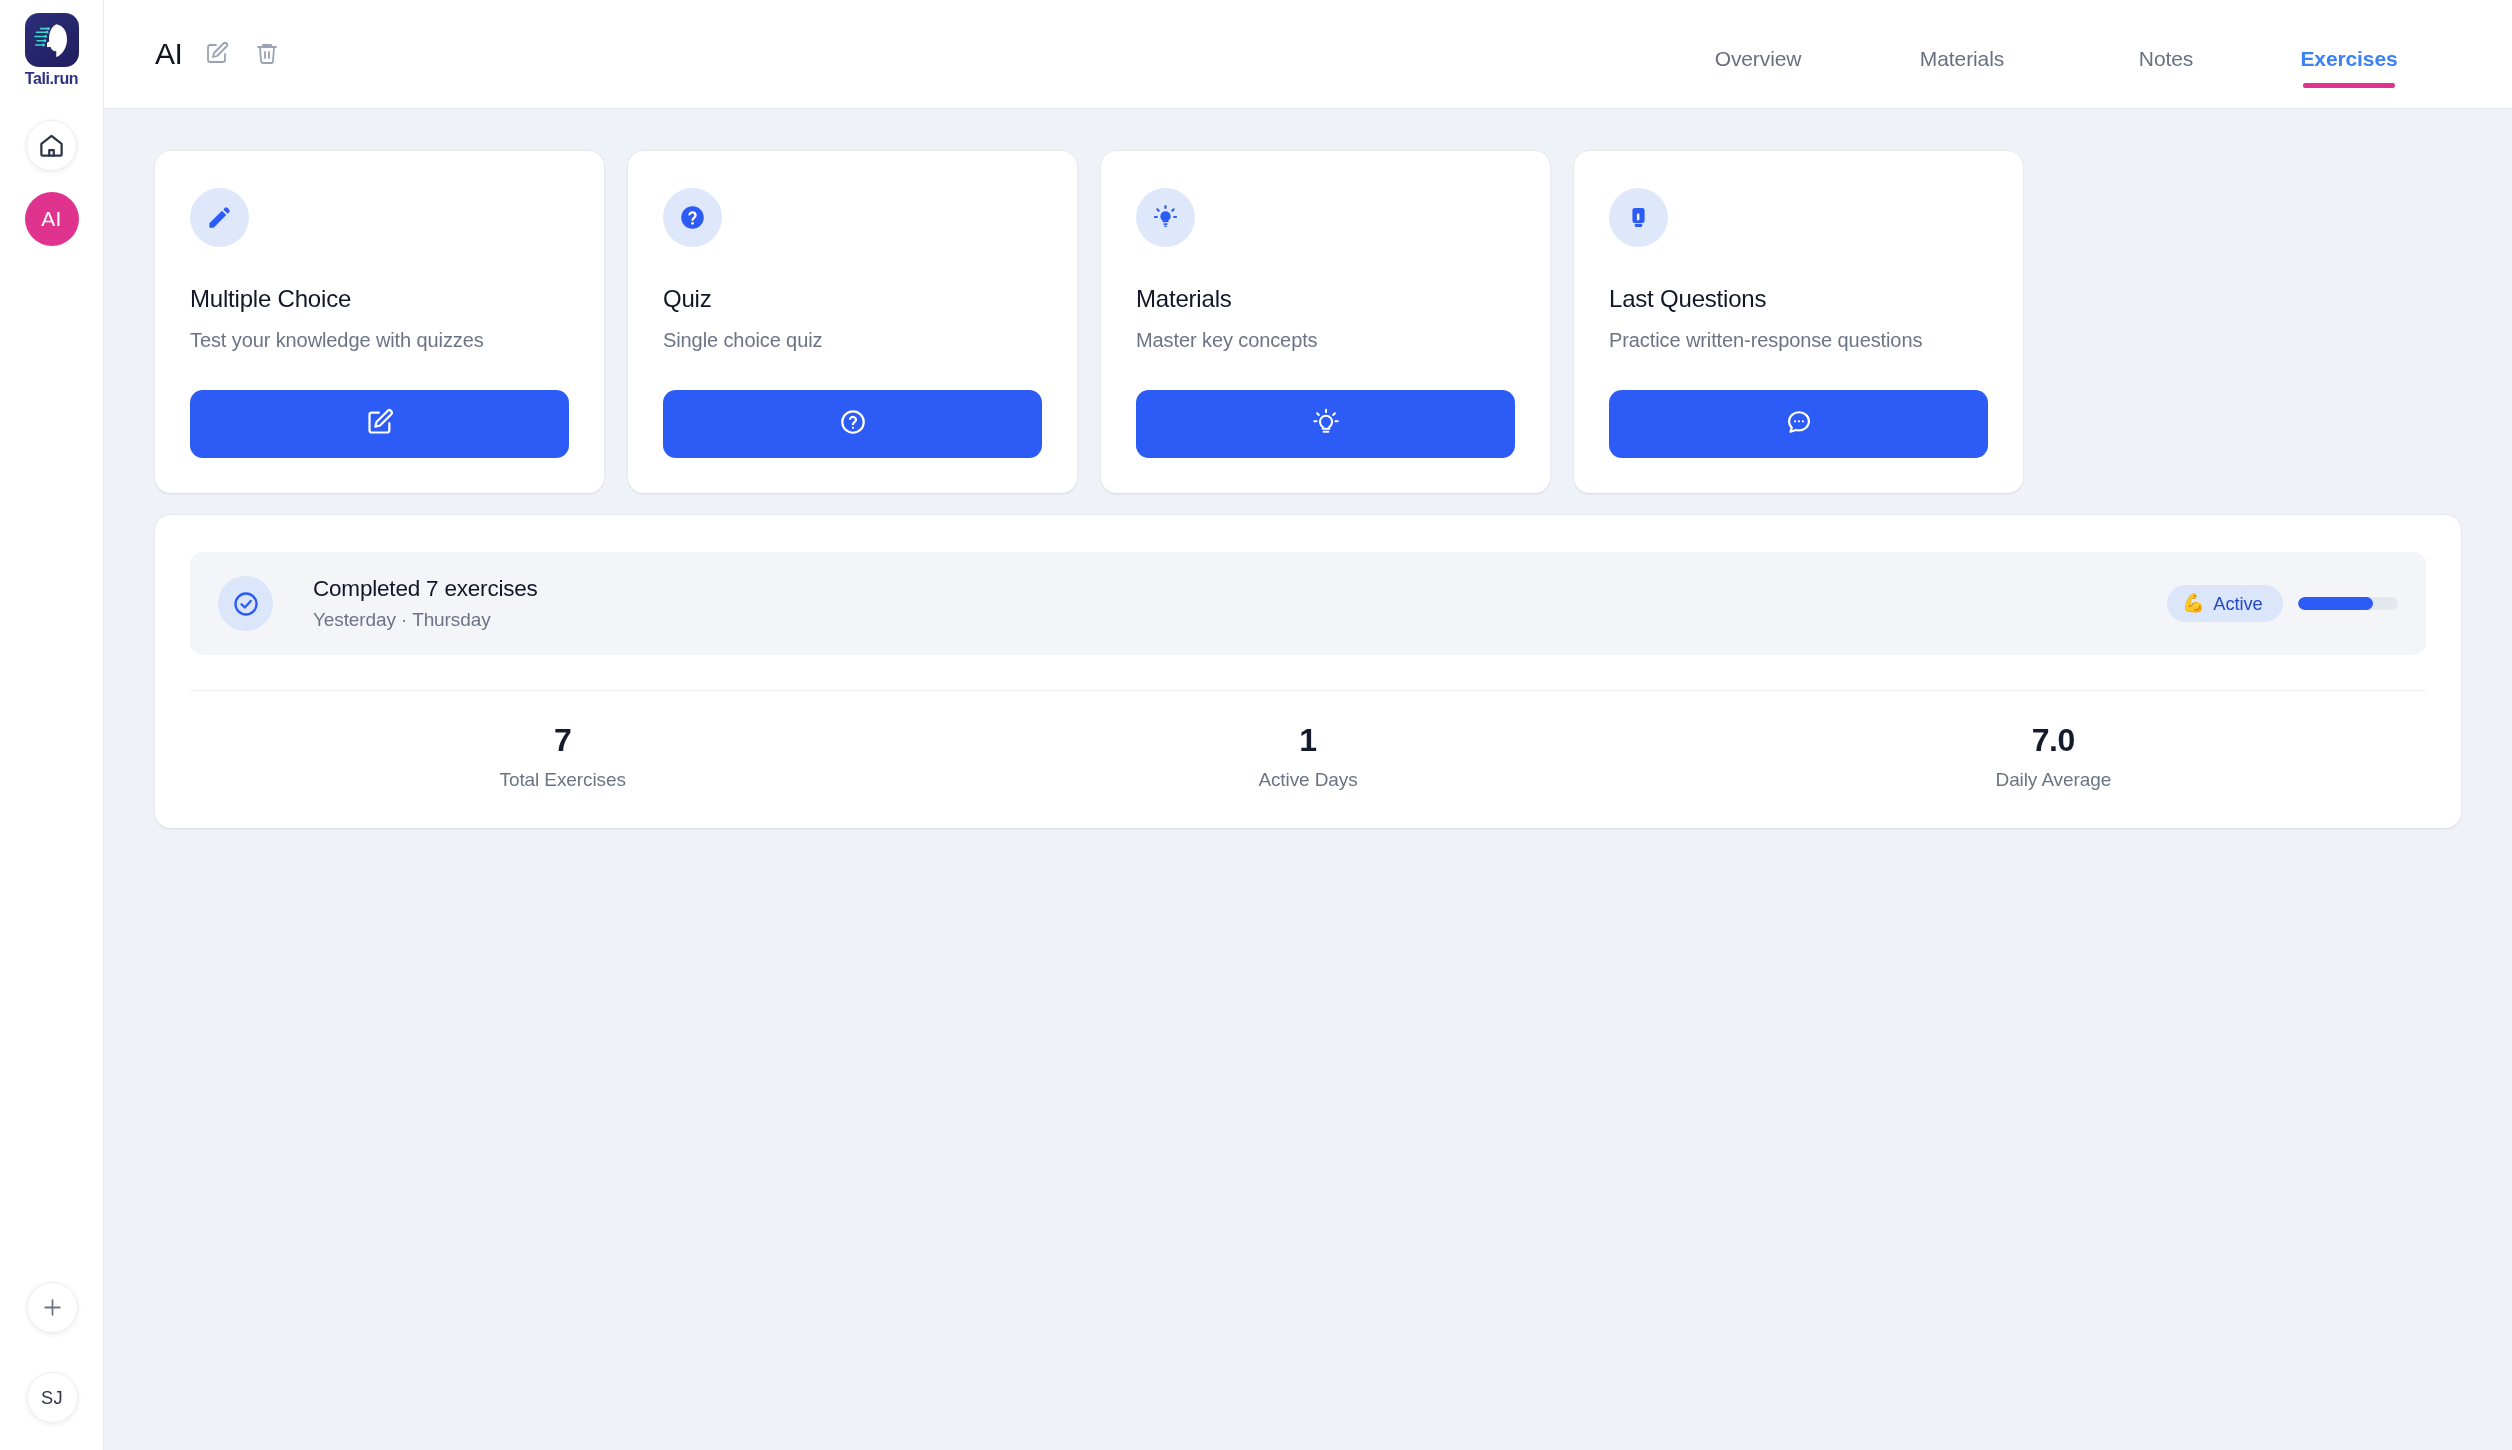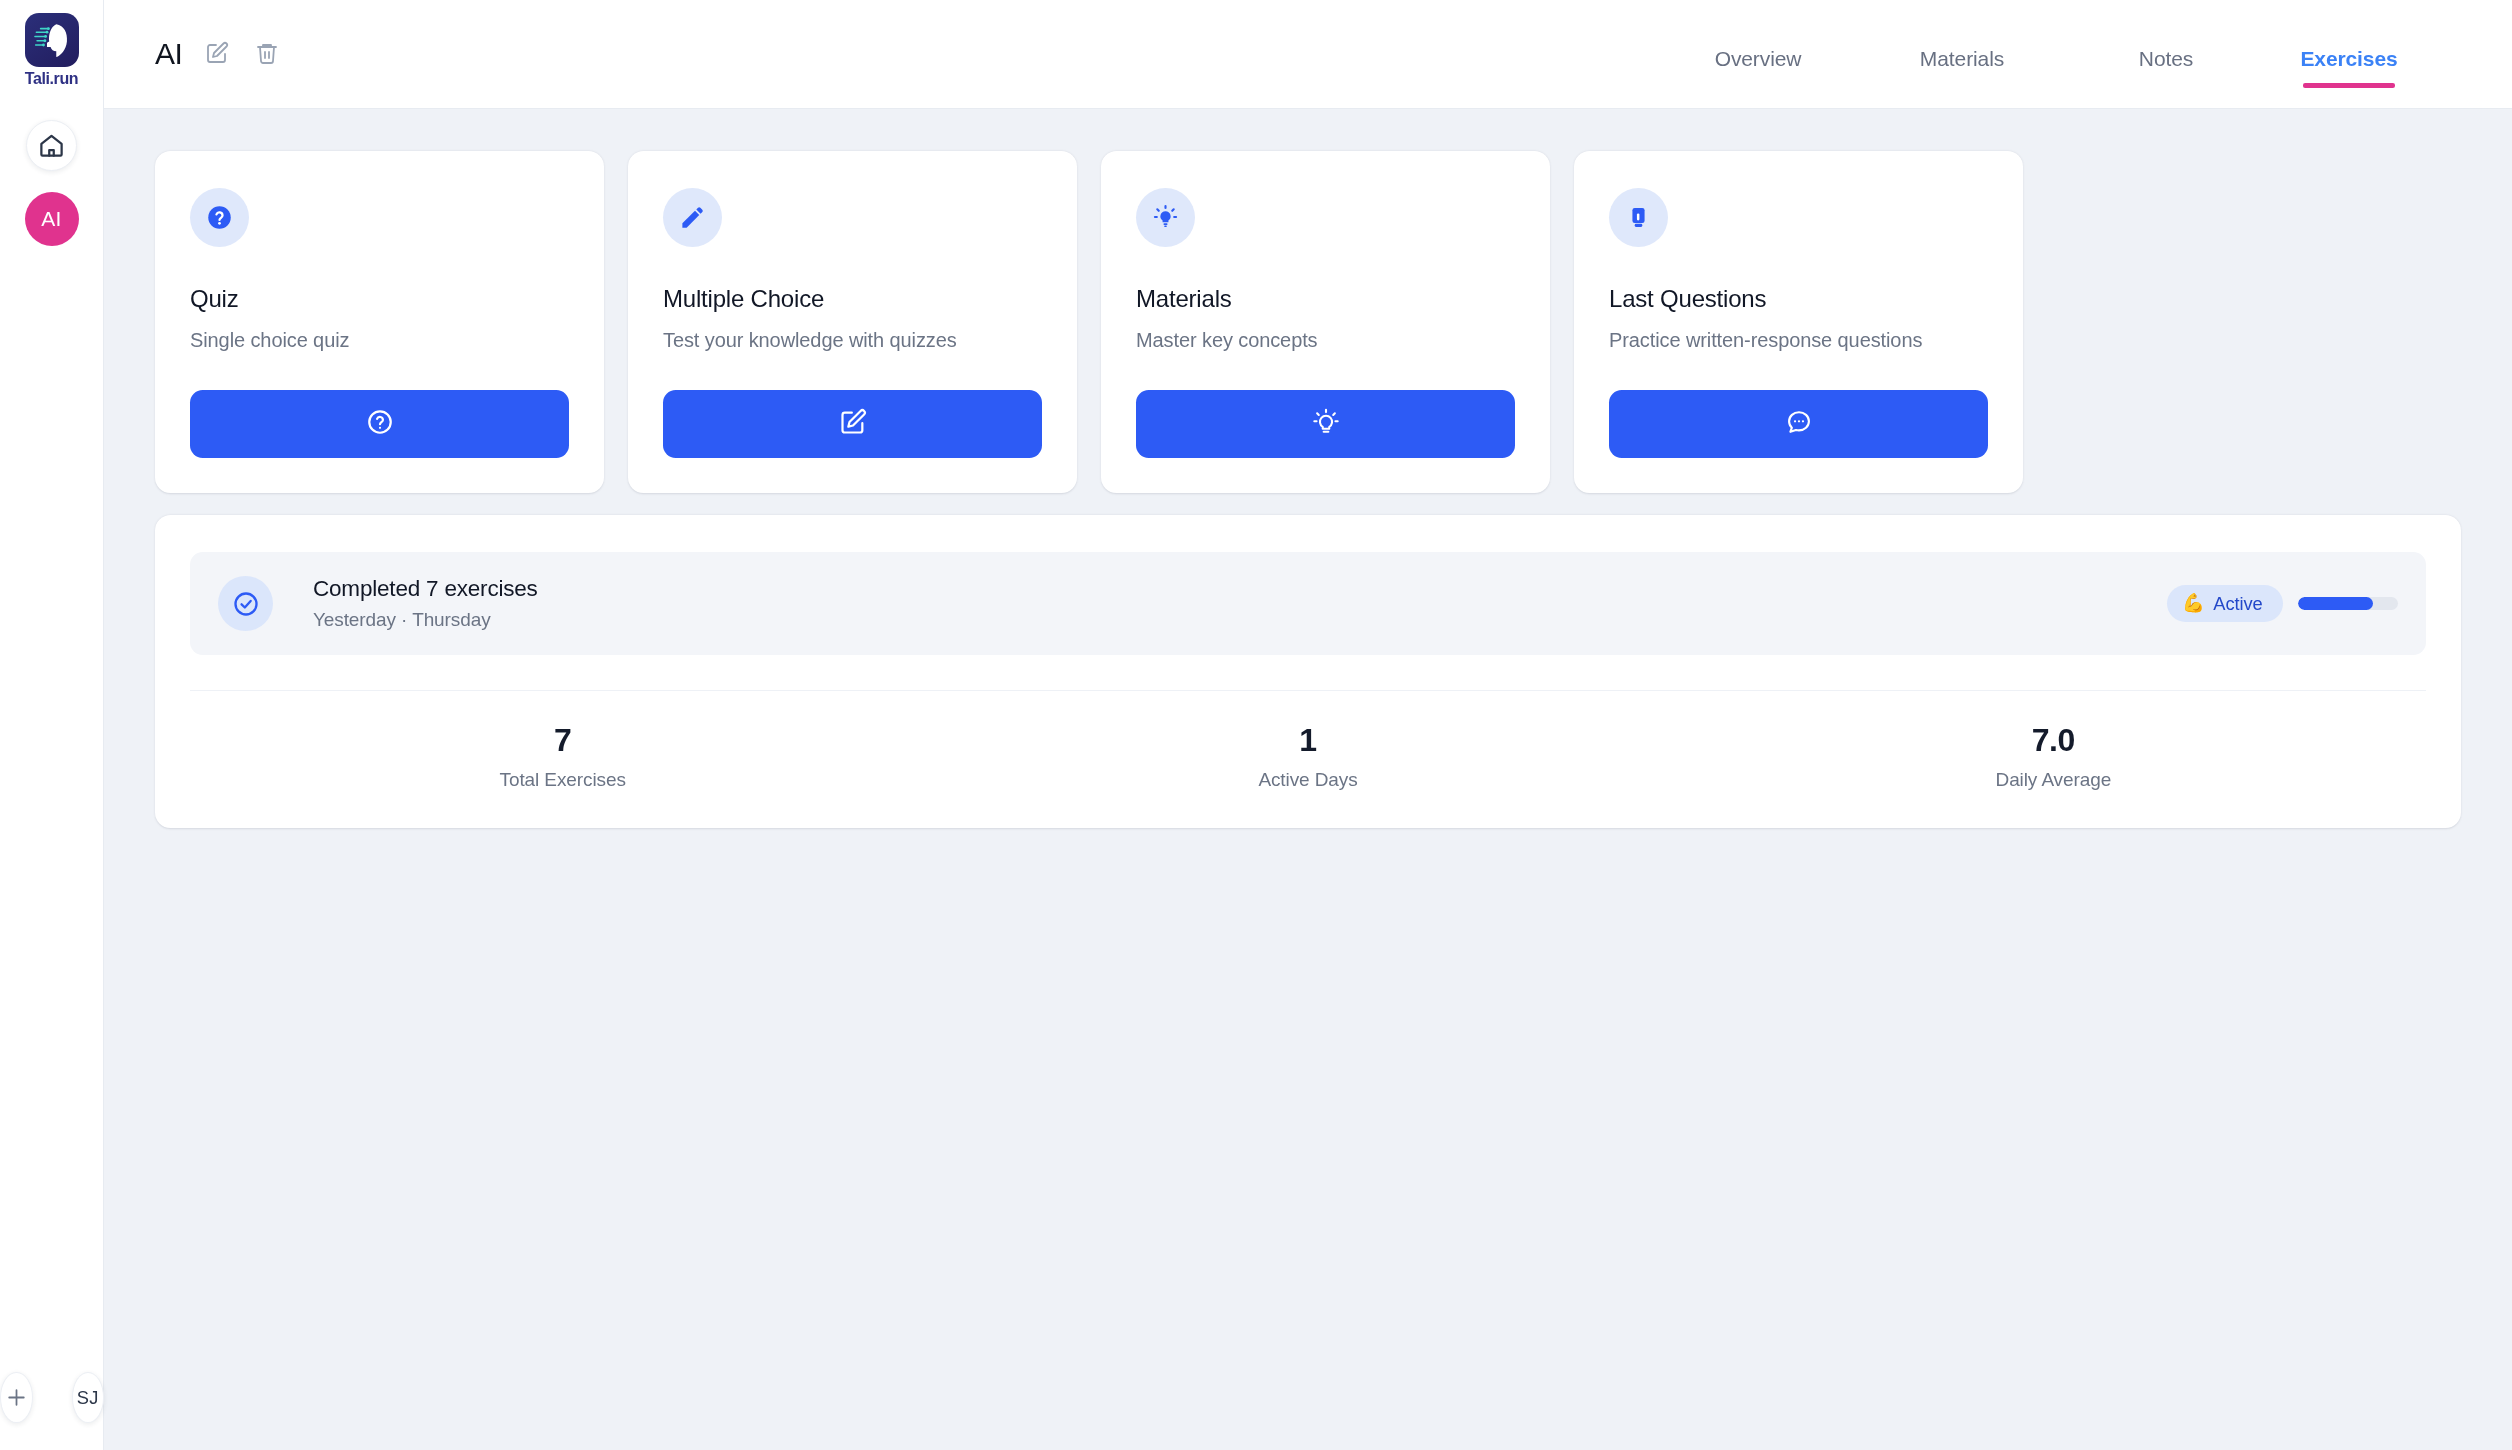--- a/index.html
+++ b/index.html
@@ -94,20 +94,21 @@
     cursor: pointer;
     letter-spacing: 0.4px;
   }
 
   .side-icons-bottom {
     position: absolute;
     bottom: 27px;
     left: 0;
     width: 104px;
     display: flex;
+    flex-direction: column;
     align-items: center;
     gap: 39px;
   }
   .avatar-chip {
     width: 51px;
     height: 51px;
     border-radius: 50%;
     background: #ffffff;
     border: 0.7px solid #eceff4;
     box-shadow: 0 1.4px 5px rgba(30,41,59,0.09);
@@ -445,53 +446,53 @@
         <div class="tab active">Exercises</div>
       </nav>
     </header>
 
     <main class="content">
 
       <section class="cards-row">
 
         <article class="ex-card">
           <div class="ex-icon-circle">
+            <svg width="27" height="27" viewBox="0 0 24 24" fill="#2d5bf5">
+              <path d="M3 17.2V21h3.8L18 9.8 14.2 6 3 17.2Z"></path>
+              <path d="M20.7 7.1a1.5 1.5 0 0 0 0-2.1l-1.7-1.7a1.5 1.5 0 0 0-2.1 0l-1.5 1.5 3.8 3.8 1.5-1.5Z"></path>
+            </svg>
+          </div>
+          <h3 class="ex-title">Multiple Choice</h3>
+          <p class="ex-sub">Test your knowledge with quizzes</p>
+          <button class="ex-action">
+            <span>
+              <svg width="28" height="28" viewBox="0 0 24 24" fill="none" stroke="#ffffff" stroke-width="1.9" stroke-linecap="round" stroke-linejoin="round">
+                <path d="M11 4H5a2 2 0 0 0-2 2v13a2 2 0 0 0 2 2h13a2 2 0 0 0 2-2v-6"></path>
+                <path d="M18.5 2.5a2.12 2.12 0 0 1 3 3L12 15l-4 1 1-4Z"></path>
+              </svg>
+            </span>
+          </button>
+        </article>
+
+        <article class="ex-card">
+          <div class="ex-icon-circle">
             <svg width="27" height="27" viewBox="0 0 24 24">
               <circle cx="12" cy="12" r="10" fill="#2d5bf5"></circle>
               <path d="M9.3 9.2a2.8 2.8 0 0 1 5.4 1c0 1.9-2.7 2.2-2.7 4" fill="none" stroke="#ffffff" stroke-width="2" stroke-linecap="round"></path>
               <circle cx="12" cy="17.2" r="1.25" fill="#ffffff"></circle>
             </svg>
           </div>
           <h3 class="ex-title">Quiz</h3>
           <p class="ex-sub">Single choice quiz</p>
           <button class="ex-action">
             <span>
               <svg width="28" height="28" viewBox="0 0 24 24" fill="none" stroke="#ffffff" stroke-width="1.9" stroke-linecap="round" stroke-linejoin="round">
                 <circle cx="12" cy="12" r="9.2"></circle>
                 <path d="M9.5 9.3a2.6 2.6 0 0 1 5 .9c0 1.8-2.5 2.1-2.5 3.7"></path>
                 <circle cx="12" cy="17" r="0.9" fill="#ffffff" stroke="none"></circle>
-              </svg>
-            </span>
-          </button>
-        </article>
-
-        <article class="ex-card">
-          <div class="ex-icon-circle">
-            <svg width="27" height="27" viewBox="0 0 24 24" fill="#2d5bf5">
-              <path d="M3 17.2V21h3.8L18 9.8 14.2 6 3 17.2Z"></path>
-              <path d="M20.7 7.1a1.5 1.5 0 0 0 0-2.1l-1.7-1.7a1.5 1.5 0 0 0-2.1 0l-1.5 1.5 3.8 3.8 1.5-1.5Z"></path>
-            </svg>
-          </div>
-          <h3 class="ex-title">Multiple Choice</h3>
-          <p class="ex-sub">Test your knowledge with quizzes</p>
-          <button class="ex-action">
-            <span>
-              <svg width="28" height="28" viewBox="0 0 24 24" fill="none" stroke="#ffffff" stroke-width="1.9" stroke-linecap="round" stroke-linejoin="round">
-                <path d="M11 4H5a2 2 0 0 0-2 2v13a2 2 0 0 0 2 2h13a2 2 0 0 0 2-2v-6"></path>
-                <path d="M18.5 2.5a2.12 2.12 0 0 1 3 3L12 15l-4 1 1-4Z"></path>
               </svg>
             </span>
           </button>
         </article>
 
         <article class="ex-card">
           <div class="ex-icon-circle">
             <svg width="27" height="27" viewBox="0 0 24 24" fill="#2d5bf5">
               <path d="M12 6.4a4.5 4.5 0 0 0-2.6 8.2v1.6h5.2v-1.6A4.5 4.5 0 0 0 12 6.4Z"></path>
               <rect x="10.2" y="17.1" width="3.6" height="1.5" rx="0.7"></rect>

